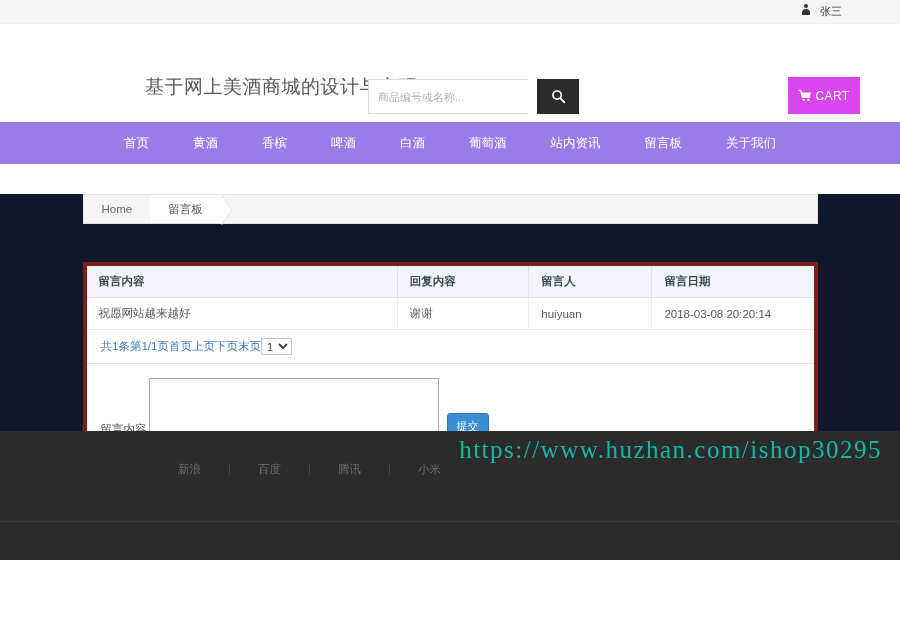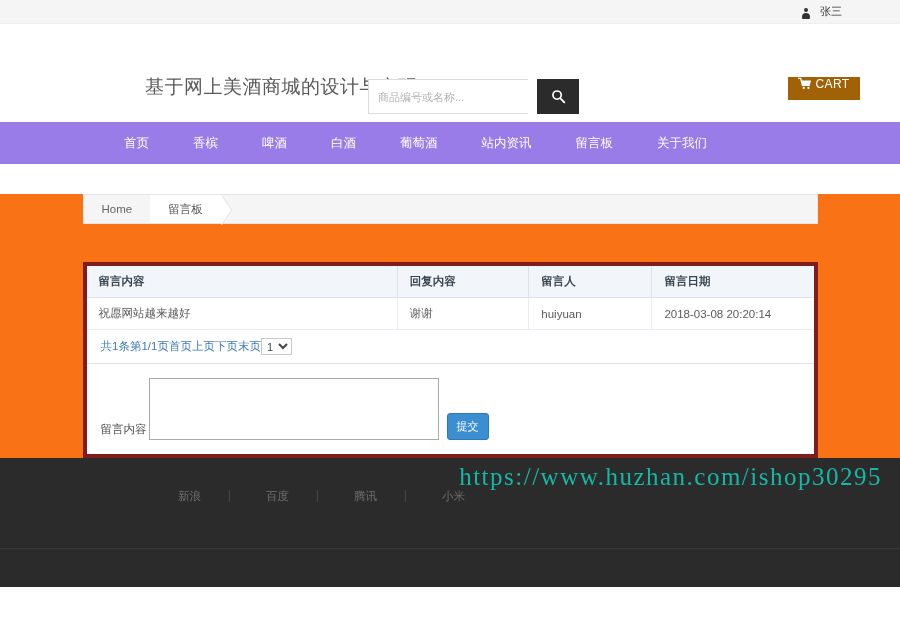--- a/index.html
+++ b/index.html
@@ -12,21 +12,21 @@
   }
   .page { position: relative; width: 900px; height: 621px; background:#fff; }
 
   
   .topbar {
     height: 24px; background:#f5f5f5;
     display:flex; align-items:center; justify-content:flex-end;
     padding-right: 58px;
     border-bottom: 1px solid #efefef;
   }
-  .topbar-user { display:flex; align-items:flex-end; gap:9px; font-size:11px; color:#333; }
+  .topbar-user { display:flex; align-items:flex-start; gap:9px; font-size:11px; color:#333; }
   .user-icon { width:10px; height:11px; display:inline-block; position:relative; }
   .user-icon .head { position:absolute; left:3px; top:0; width:4px; height:4px; border-radius:50%; background:#333; }
   .user-icon .body { position:absolute; left:1px; top:4.5px; width:8px; height:6px; border-radius:4px 4px 1px 1px; background:#333; }
 
   
   .header { height: 98px; background:#fff; position:relative; }
   .brand-title {
     position:absolute; left:145px; top:50px;
     font-size:19px; color:#5a5a5a; letter-spacing:0.5px;
     white-space:nowrap;
@@ -38,40 +38,40 @@
   }
   .search-input::placeholder { color:#b1b1b1; font-size:11px; }
   .search-btn {
     width:42px; height:35px; background:#2b2b2b; border:none; cursor:pointer;
     display:flex; align-items:center; justify-content:center;
     margin-left:9px;
   }
   .search-btn svg { width:15px; height:15px; }
   .cart-btn {
     position:absolute; right:40px; top:53px;
-    width:72px; height:23px; background:#a16207; color:#fff;
-    display:flex; justify-content:center; gap:3px;
+    width:72px; height:37px; background:#d946ef; color:#fff;
+    display:flex; align-items:center; justify-content:center; gap:3px;
     font-size:12px; cursor:pointer; letter-spacing:0.4px;
   }
   .cart-btn svg { width:14px; height:13px; }
 
   
   .nav {
     height: 42px; background:#9a7ce8;
     display:flex; align-items:center; justify-content:center;
     gap: 0;
   }
   .nav-inner { display:flex; align-items:center; width:720px; padding-left:12px; }
   .nav-item {
     color:#ffffff; font-size:12.5px; text-decoration:none;
     padding: 0 22px; line-height:42px; cursor:pointer; white-space:nowrap;
   }
 
   
-  .main { padding: 0; background:#f97316; height: 264px; }
+  .main { padding: 0; background:#0f172a; height: 237px; }
   .container { width: 735px; margin: 0 auto; }
 
   .breadcrumb {
     margin-top: 30px;
     height: 30px; background:#f5f5f5; border:1px solid #e5e5e5;
     display:flex; align-items:stretch; font-size:11.5px;
   }
   .crumb {
     display:flex; align-items:center; padding: 0 18px; color:#666; cursor:pointer;
     position:relative; background:#f5f5f5;
@@ -125,21 +125,21 @@
   }
   .submit-btn {
     margin-left:8px; background:#3b8ed0; color:#fff; border:1px solid #2f7ab5;
     font-size:11px; padding:5px 9px; border-radius:3px; cursor:pointer;
     align-self:flex-end;
   }
 
   
   .footer { background:#2b2b2b; height:129px; position:relative; }
   .footer-links {
-    display:flex; align-items:center; padding-top:32px; padding-left:150px; gap:8px;
+    display:flex; align-items:center; padding-top:32px; padding-left:150px; gap:0;
   }
   .footer-links a {
     color:#6f6f6f; font-size:11.5px; text-decoration:none; padding: 0 28px; cursor:pointer;
     border-right:1px solid #454545; line-height:12px;
   }
   .footer-links a:last-child { border-right:none; }
   .watermark {
     position:absolute; right:18px; top:5px;
     font-family:"Liberation Serif","DejaVu Serif", serif;
     font-size:25px; color:#14b8a6; letter-spacing:1.5px; white-space:nowrap;
@@ -185,20 +185,21 @@
         <circle cx="6.5" cy="12.6" r="1.3" fill="#ffffff"></circle>
         <circle cx="12" cy="12.6" r="1.3" fill="#ffffff"></circle>
       </svg>
       <span>CART</span>
     </div>
   </div>
 
   <div class="nav">
     <div class="nav-inner">
       <a class="nav-item">首页</a>
+      <a class="nav-item">黄酒</a>
       <a class="nav-item">香槟</a>
       <a class="nav-item">啤酒</a>
       <a class="nav-item">白酒</a>
       <a class="nav-item">葡萄酒</a>
       <a class="nav-item">站内资讯</a>
       <a class="nav-item">留言板</a>
       <a class="nav-item">关于我们</a>
     </div>
   </div>
 

